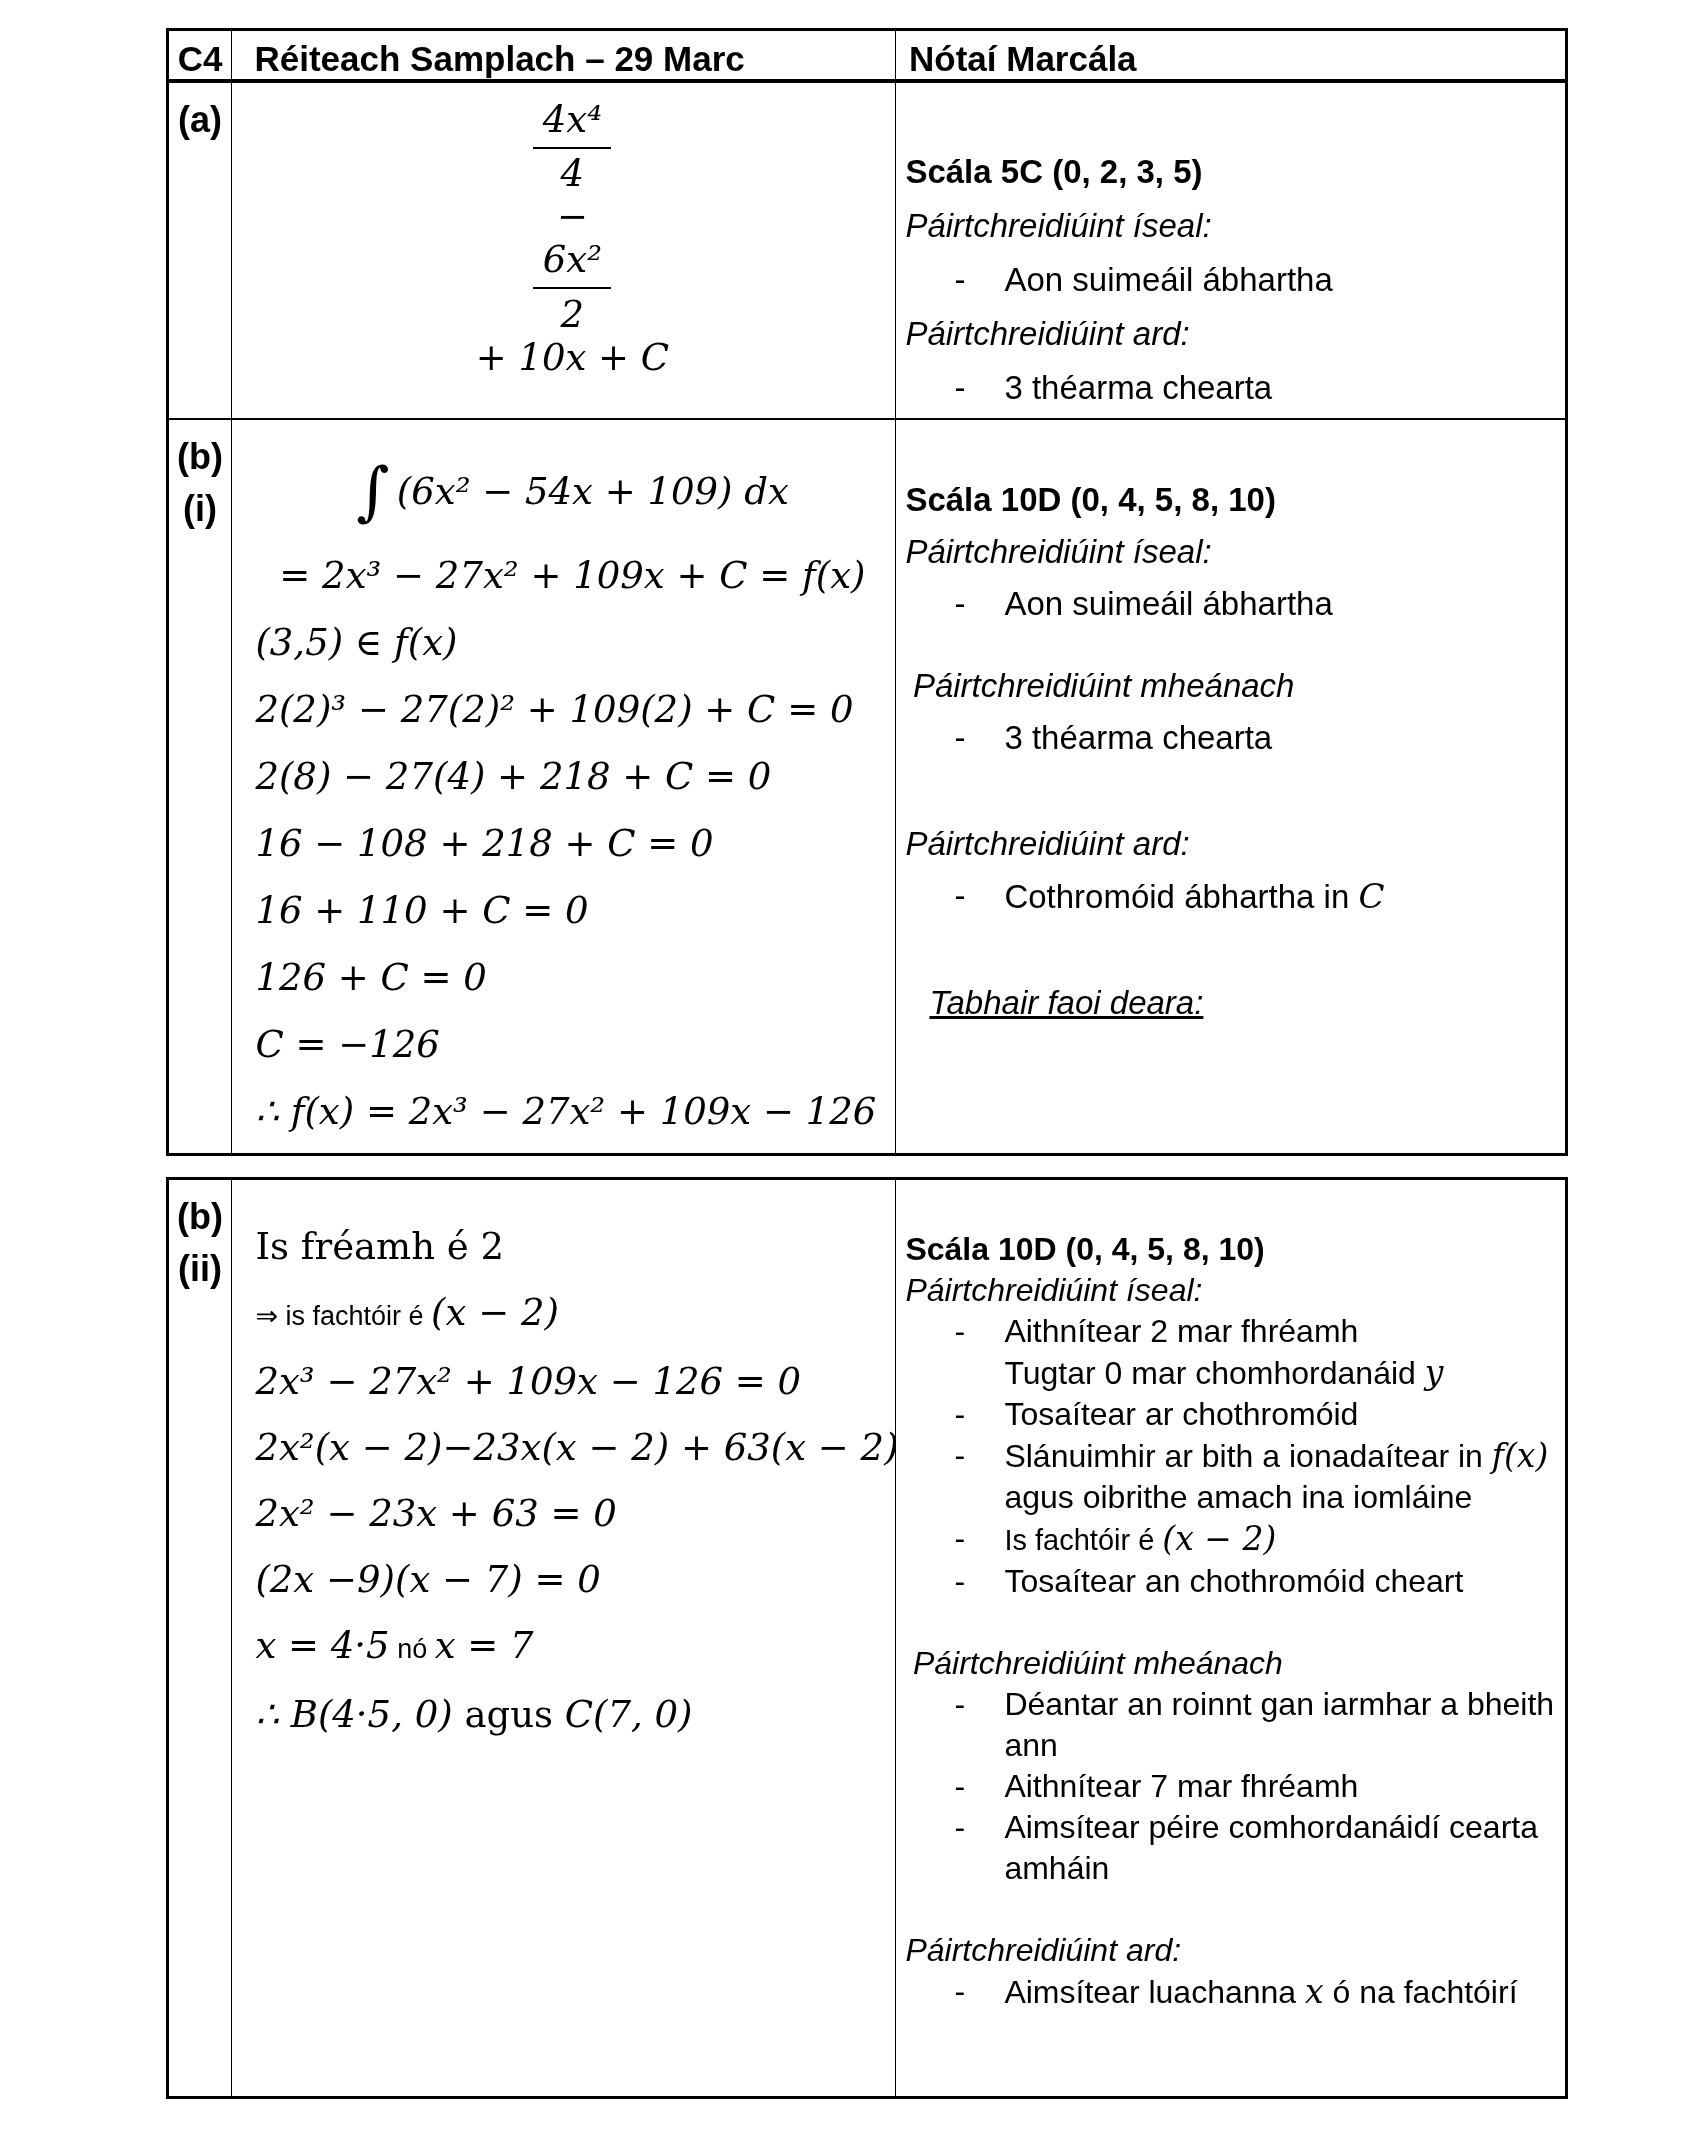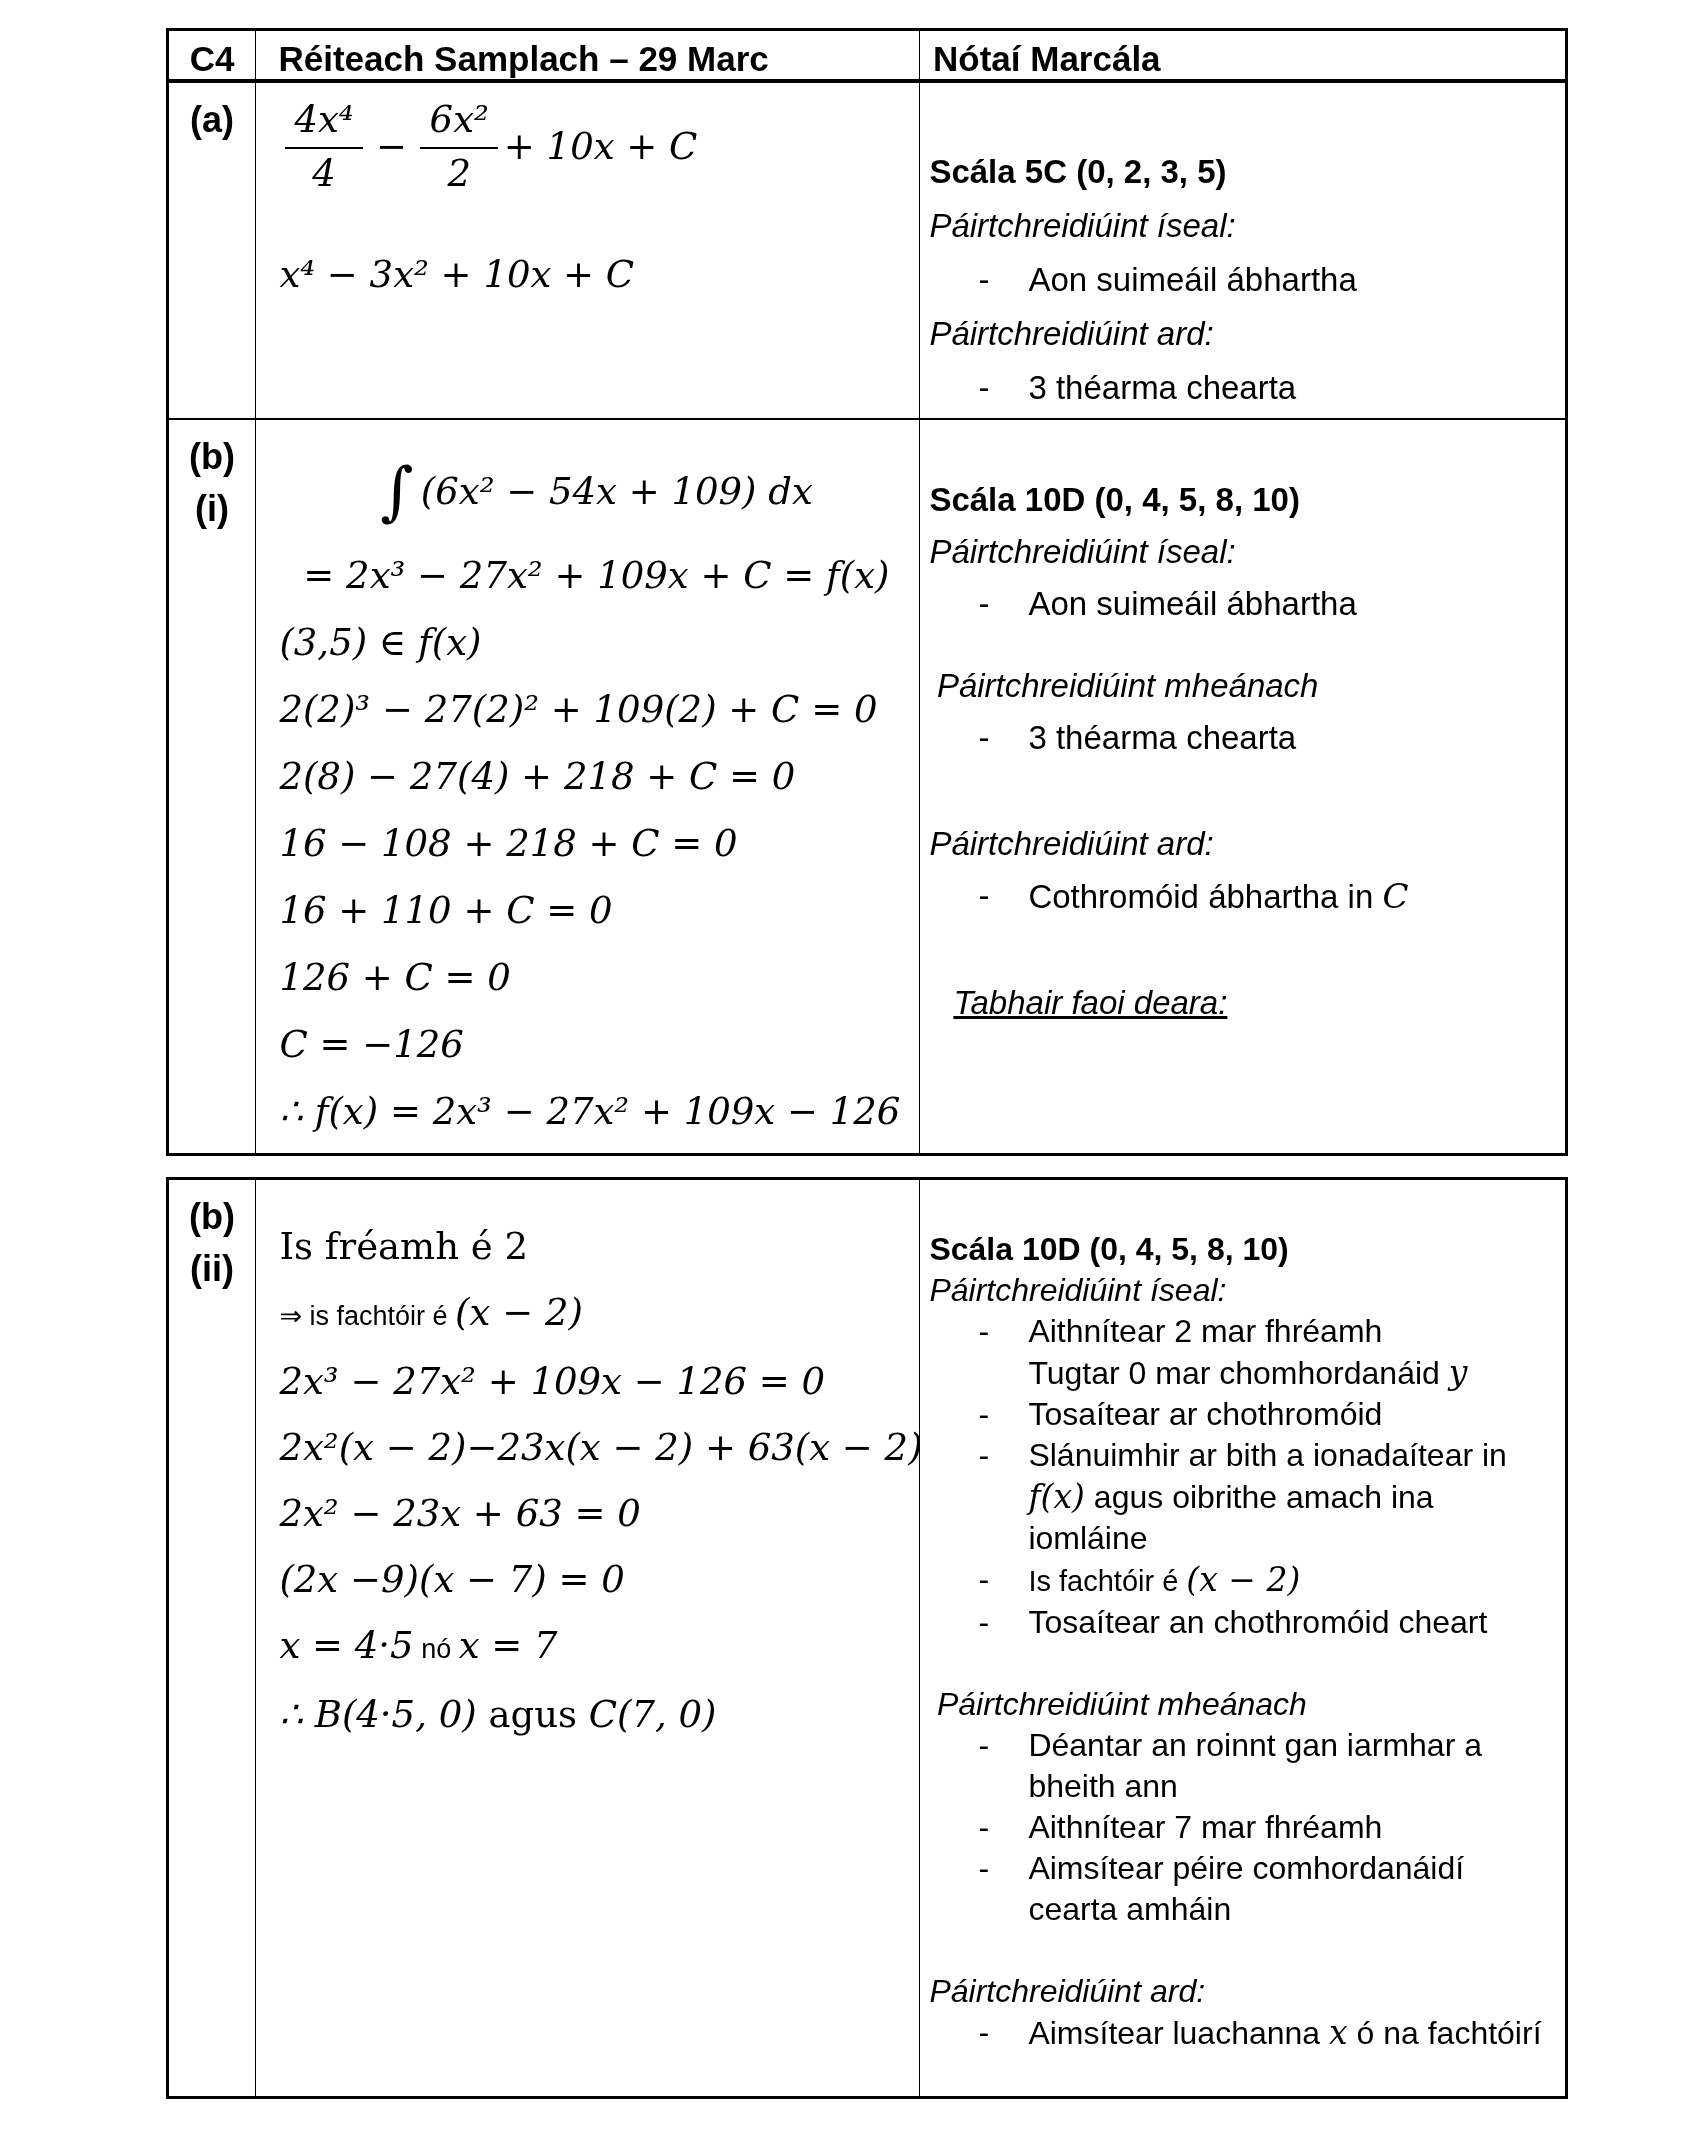--- a/index.html
+++ b/index.html
@@ -12,33 +12,33 @@
     border:3.7px solid #000; box-sizing:border-box; background:#fff;
   }
   #table1 { top:28px; }
   #table2 { top:1177px; }
   .trow { display:flex; width:100%; box-sizing:border-box; }
   .thead { height:52px; border-bottom:4.7px solid #000; }
   .row-a { height:337px; border-bottom:2.8px solid #000; }
   .row-b1 { height:733px; }
   .row-b2 { height:916px; }
   .cell { box-sizing:border-box; overflow:hidden; }
-  .cell-label { width:87px; flex:none; border-right:1.9px solid #000; text-align:center; }
+  .cell-label { width:63px; flex:none; border-right:1.9px solid #000; text-align:center; }
   .cell-sol { width:664px; flex:none; border-right:1.9px solid #000; }
   .cell-notes { flex:1; }
   .th { font-size:35px; font-weight:bold; padding-top:7.5px; }
   .th-sol { padding-left:22.5px; }
   .th-notes { padding-left:13px; }
   .plabel { font-size:36px; font-weight:bold; line-height:52px; }
   .labelpad { padding-top:11.2px; }
   
   .math { font-family:"DejaVu Serif", serif; font-style:italic; font-size:37px; }
   .sol { padding-left:23.4px; padding-right:5.6px; }
   .sol-a { padding-top:15px; }
-  .frac-line { display:flex; align-items:center; }
+  .frac-line { display:flex; align-items:center;flex-direction:column; }
   .frac { display:inline-flex; flex-direction:column; text-align:center; margin:0 5.6px; }
   .frac .num { border-bottom:2.8px solid #000; padding:0 9.4px 5.6px 9.4px; }
   .frac .den { padding-top:3.7px; }
   .op { margin:0 7.5px; }
   .line2a { margin-top:52px; line-height:56px; }
   .sol-b1 { padding-top:20.6px; }
   .int-line { height:101px; display:flex; align-items:center; justify-content:center; }
   .big-int { font-size:64px; font-style:italic; margin-right:7.5px; }
   .math-line { line-height:67px; white-space:nowrap; }
   .mcenter { text-align:center; }

